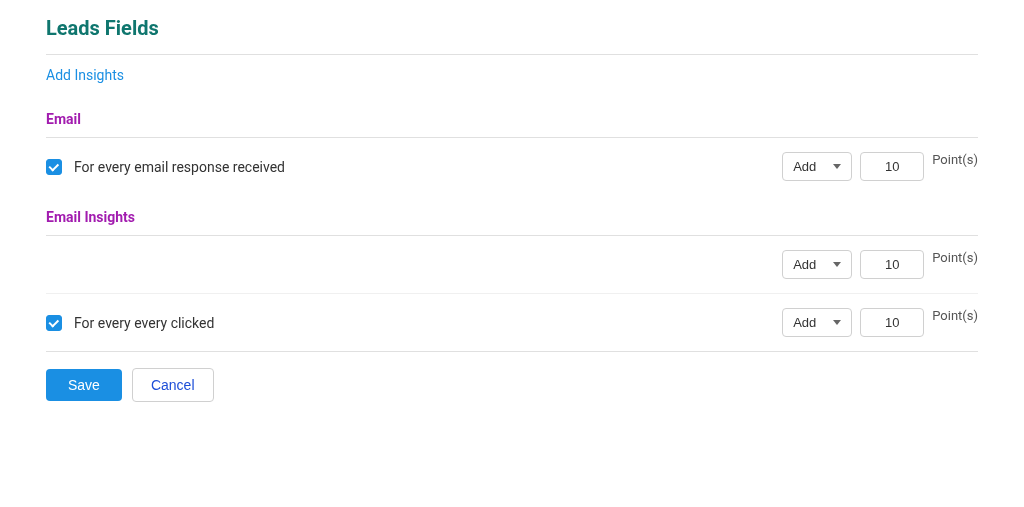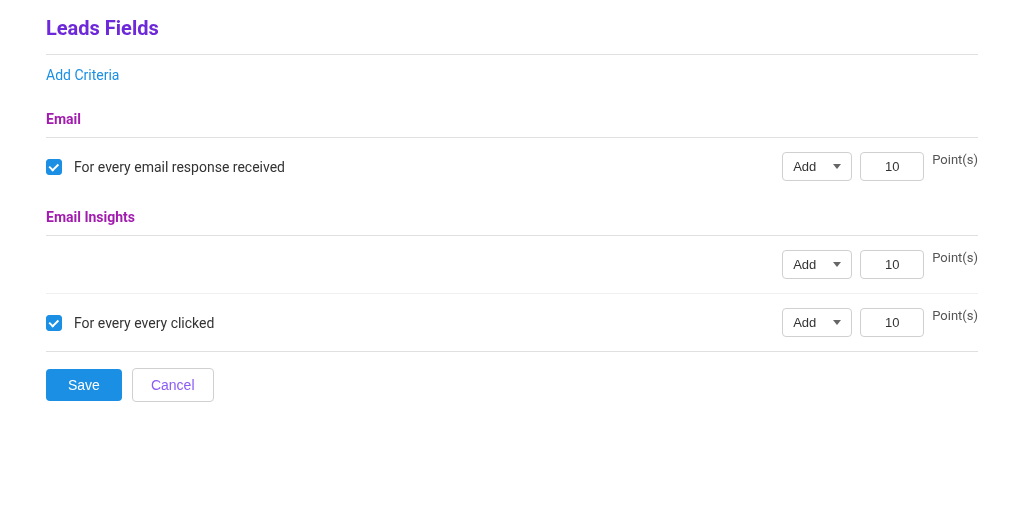--- a/index.html
+++ b/index.html
@@ -18,21 +18,21 @@
     }
 
     .page-container {
       padding: 16px 46px 20px 46px;
       max-width: 1024px;
     }
 
     .page-title {
       font-size: 20px;
       font-weight: 700;
-      color: #6d28d9;
+      color: #0f766e;
       padding-bottom: 14px;
       border-bottom: 1px solid #e0e0e0;
       margin-bottom: 12px;
     }
 
     .add-criteria-link {
       color: #1a8fe3;
       font-size: 14px;
       cursor: pointer;
       text-decoration: none;
@@ -157,38 +157,38 @@
       border: none;
       border-radius: 4px;
       font-size: 14px;
       font-weight: 500;
       cursor: pointer;
     }
 
     .btn-cancel {
       padding: 8px 18px;
       background: #fff;
-      color: #8b5cf6;
+      color: #1d4ed8;
       border: 1px solid #d0d0d0;
       border-radius: 4px;
       font-size: 14px;
       cursor: pointer;
     }
 
     .email-insights-section {
       margin-top: 4px;
     }
   </style>
 </head>
 <body>
 
 <div class="page-container">
   <h1 class="page-title">Leads Fields</h1>
 
-  <a class="add-criteria-link">Add Criteria</a>
+  <a class="add-criteria-link">Add Insights</a>
 
   
   <div>
     <div class="section-header">Email</div>
 
     <div class="criteria-row">
       <div class="checkbox-wrapper">
         <div class="checkbox">
           <div class="checkbox-check"></div>
         </div>

